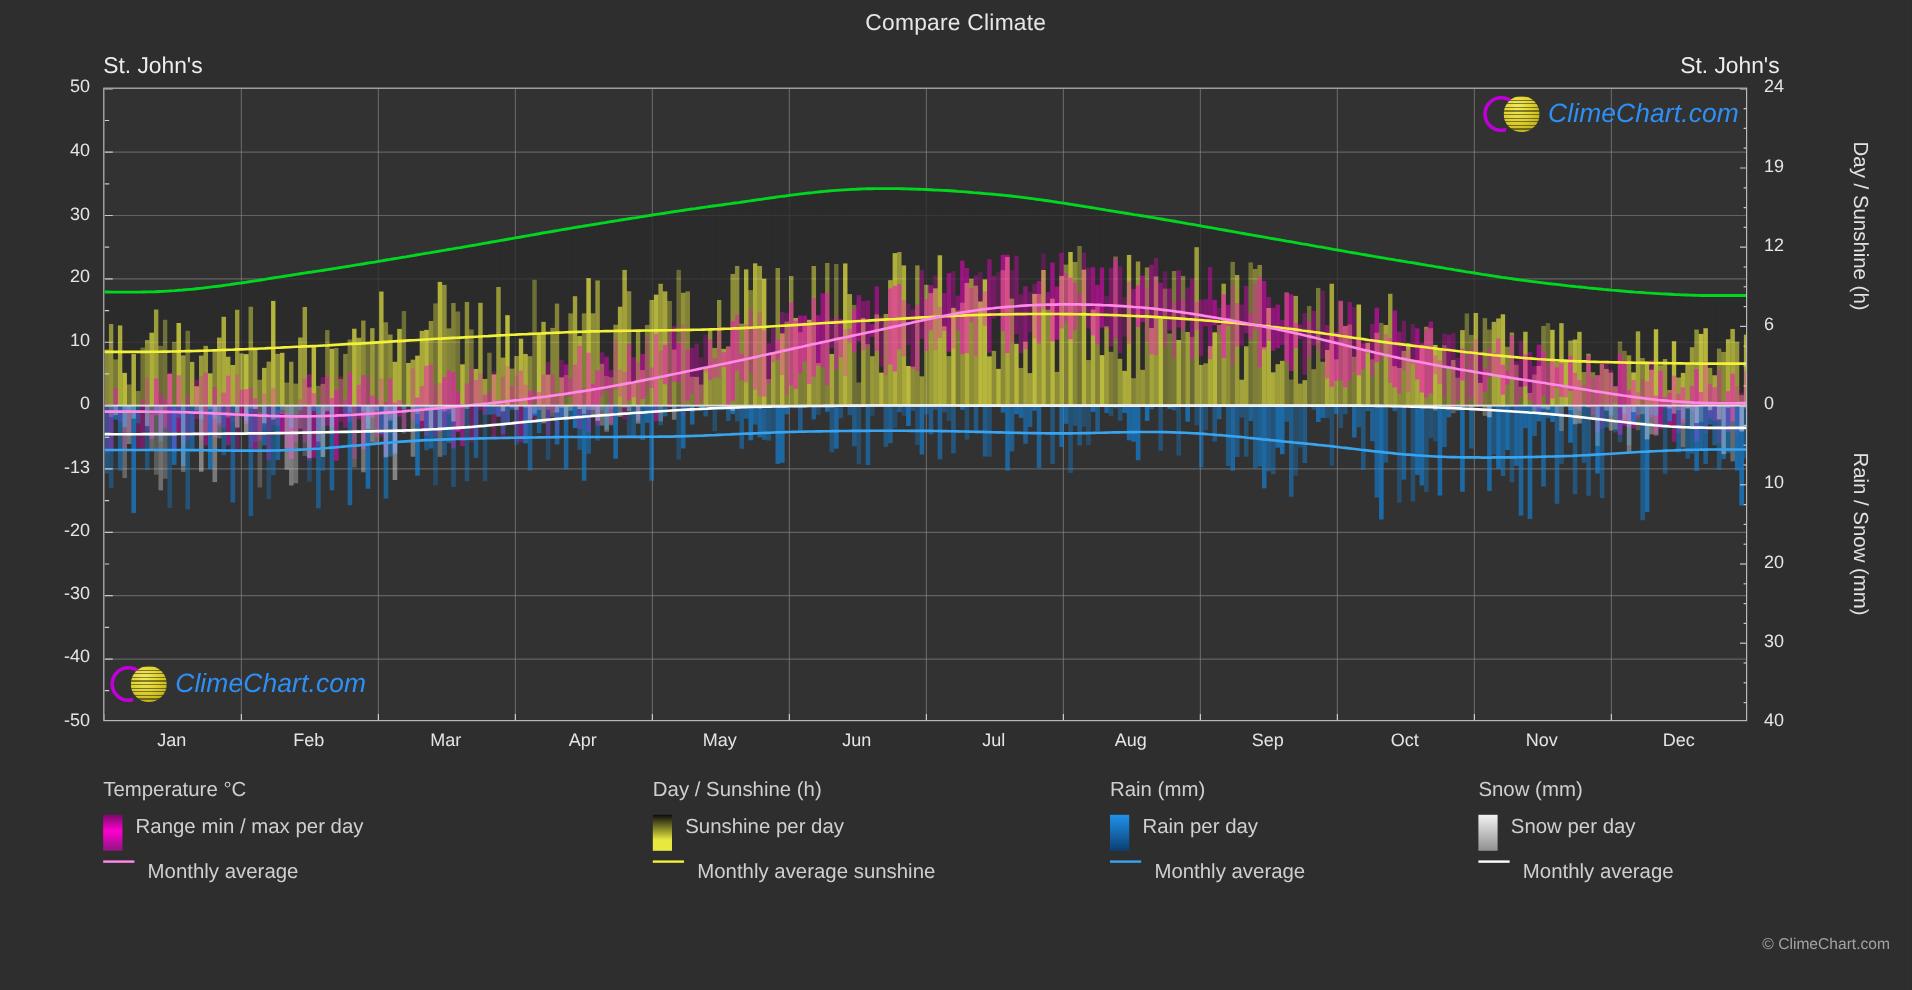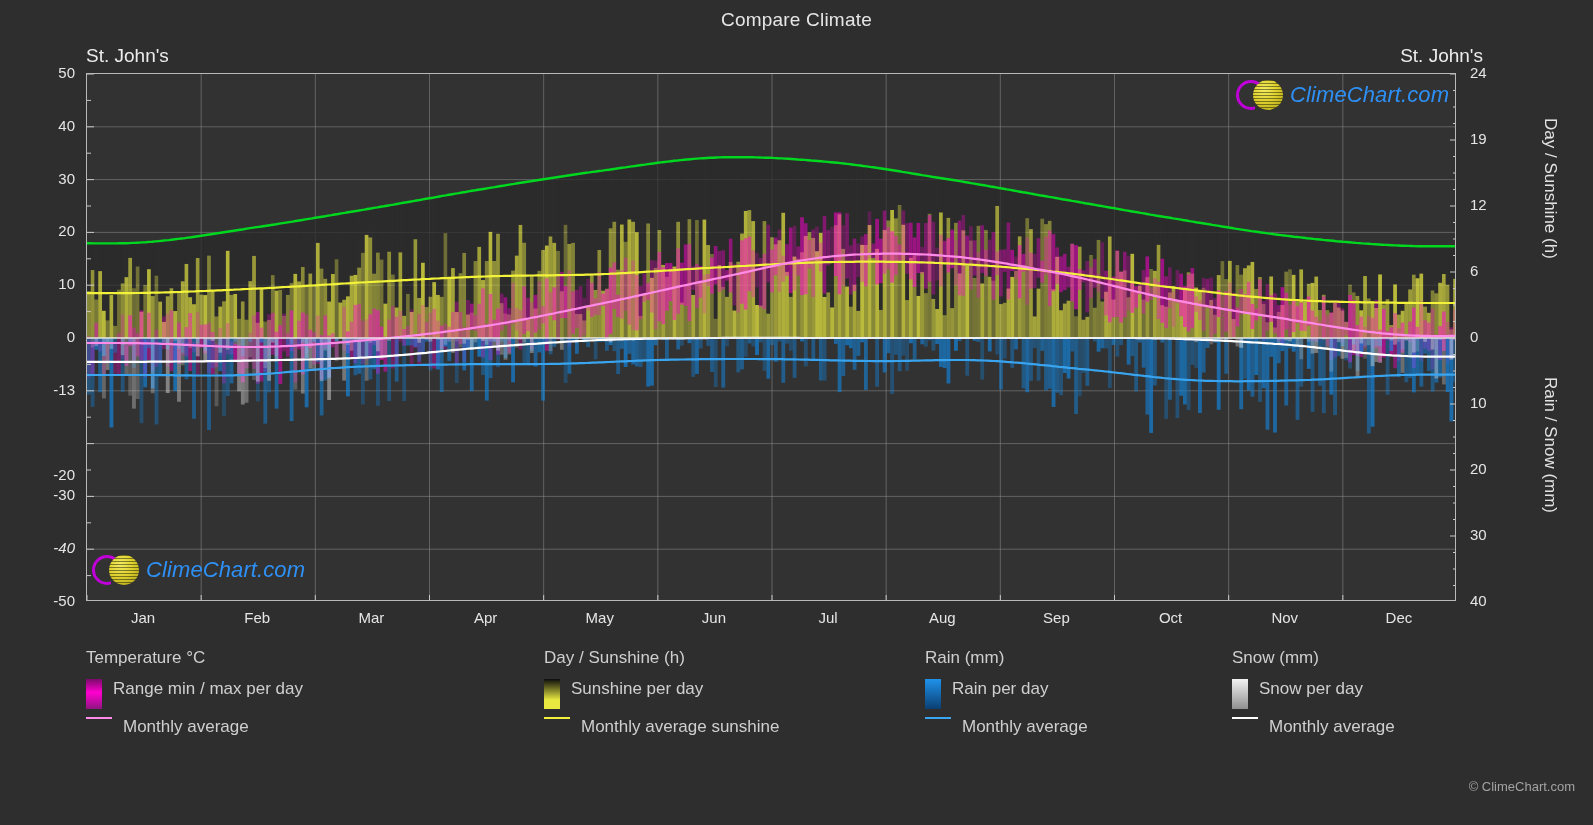--- a/index.html
+++ b/index.html
@@ -1844,23 +1844,23 @@
   </div>
 
   <div id="ticks-left">
       <div class="tick-label ly" style="top: 64px;">50</div>
       <div class="tick-label ly" style="top: 116.8px;">40</div>
       <div class="tick-label ly" style="top: 169.6px;">30</div>
       <div class="tick-label ly" style="top: 222.4px;">20</div>
       <div class="tick-label ly" style="top: 275.2px;">10</div>
       <div class="tick-label ly" style="top: 328px;">0</div>
       <div class="tick-label ly" style="top: 380.8px;">-13</div>
-      <div class="tick-label ly" style="top: 433.6px; margin-top: 32px;">-20</div>
+      <div class="tick-label ly" style="top: 433.6px;">-20</div>
       <div class="tick-label ly" style="top: 486.4px;">-30</div>
-      <div class="tick-label ly" style="top: 539.2px; font-style: italic;">-40</div>
+      <div class="tick-label ly" style="top: 539.2px;">-40</div>
       <div class="tick-label ly" style="top: 592px;">-50</div>
     </div>
   <div id="ticks-right-top">
       <div class="tick-label ry" style="top: 64px;">24</div>
       <div class="tick-label ry" style="top: 130px;">19</div>
       <div class="tick-label ry" style="top: 196px;">12</div>
       <div class="tick-label ry" style="top: 262px;">6</div>
       <div class="tick-label ry" style="top: 328px;">0</div>
     </div>
   <div id="ticks-right-bottom">

